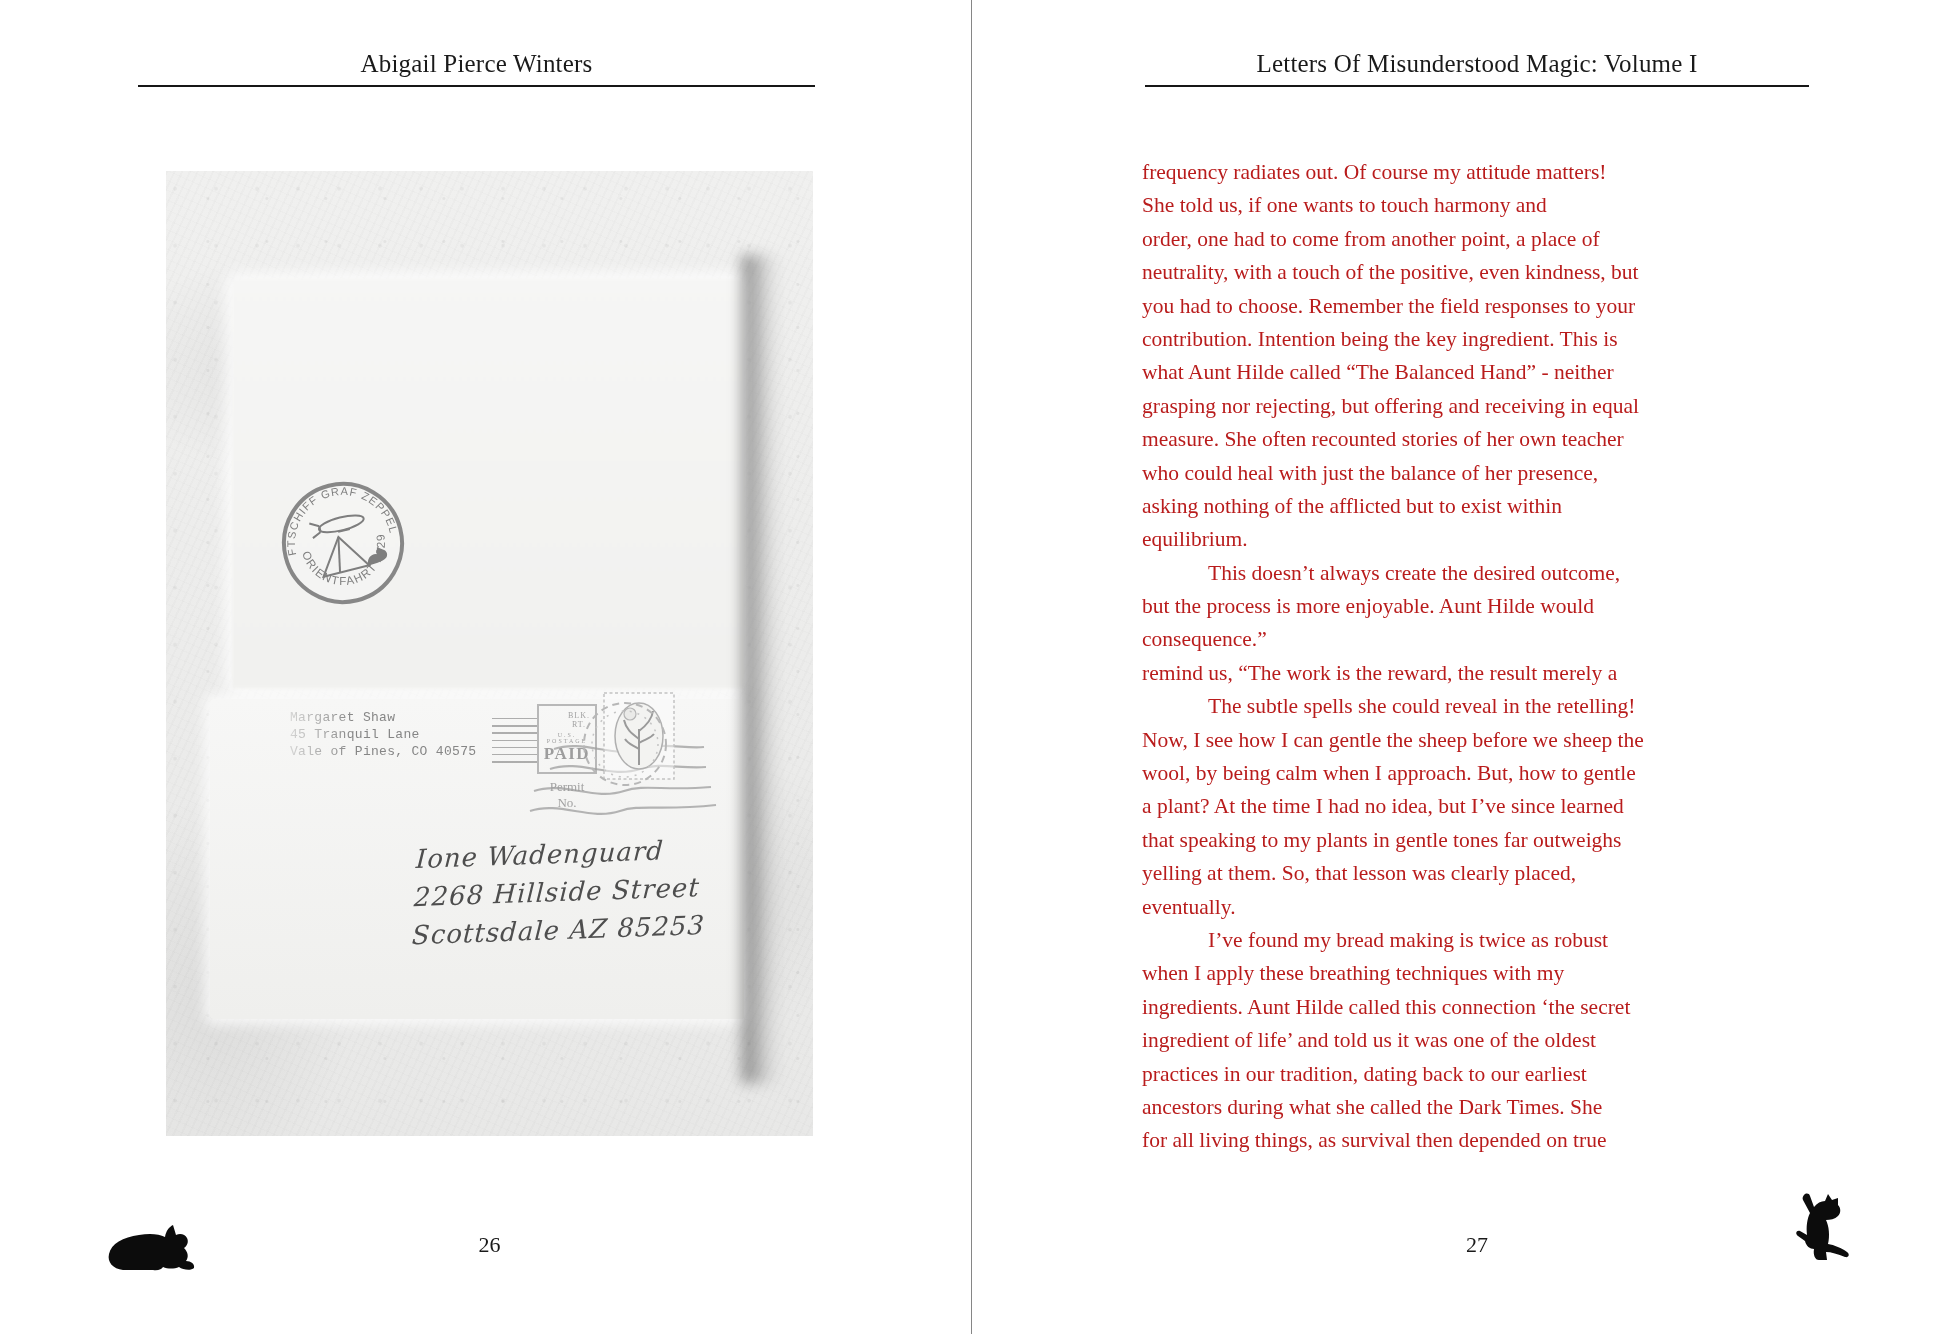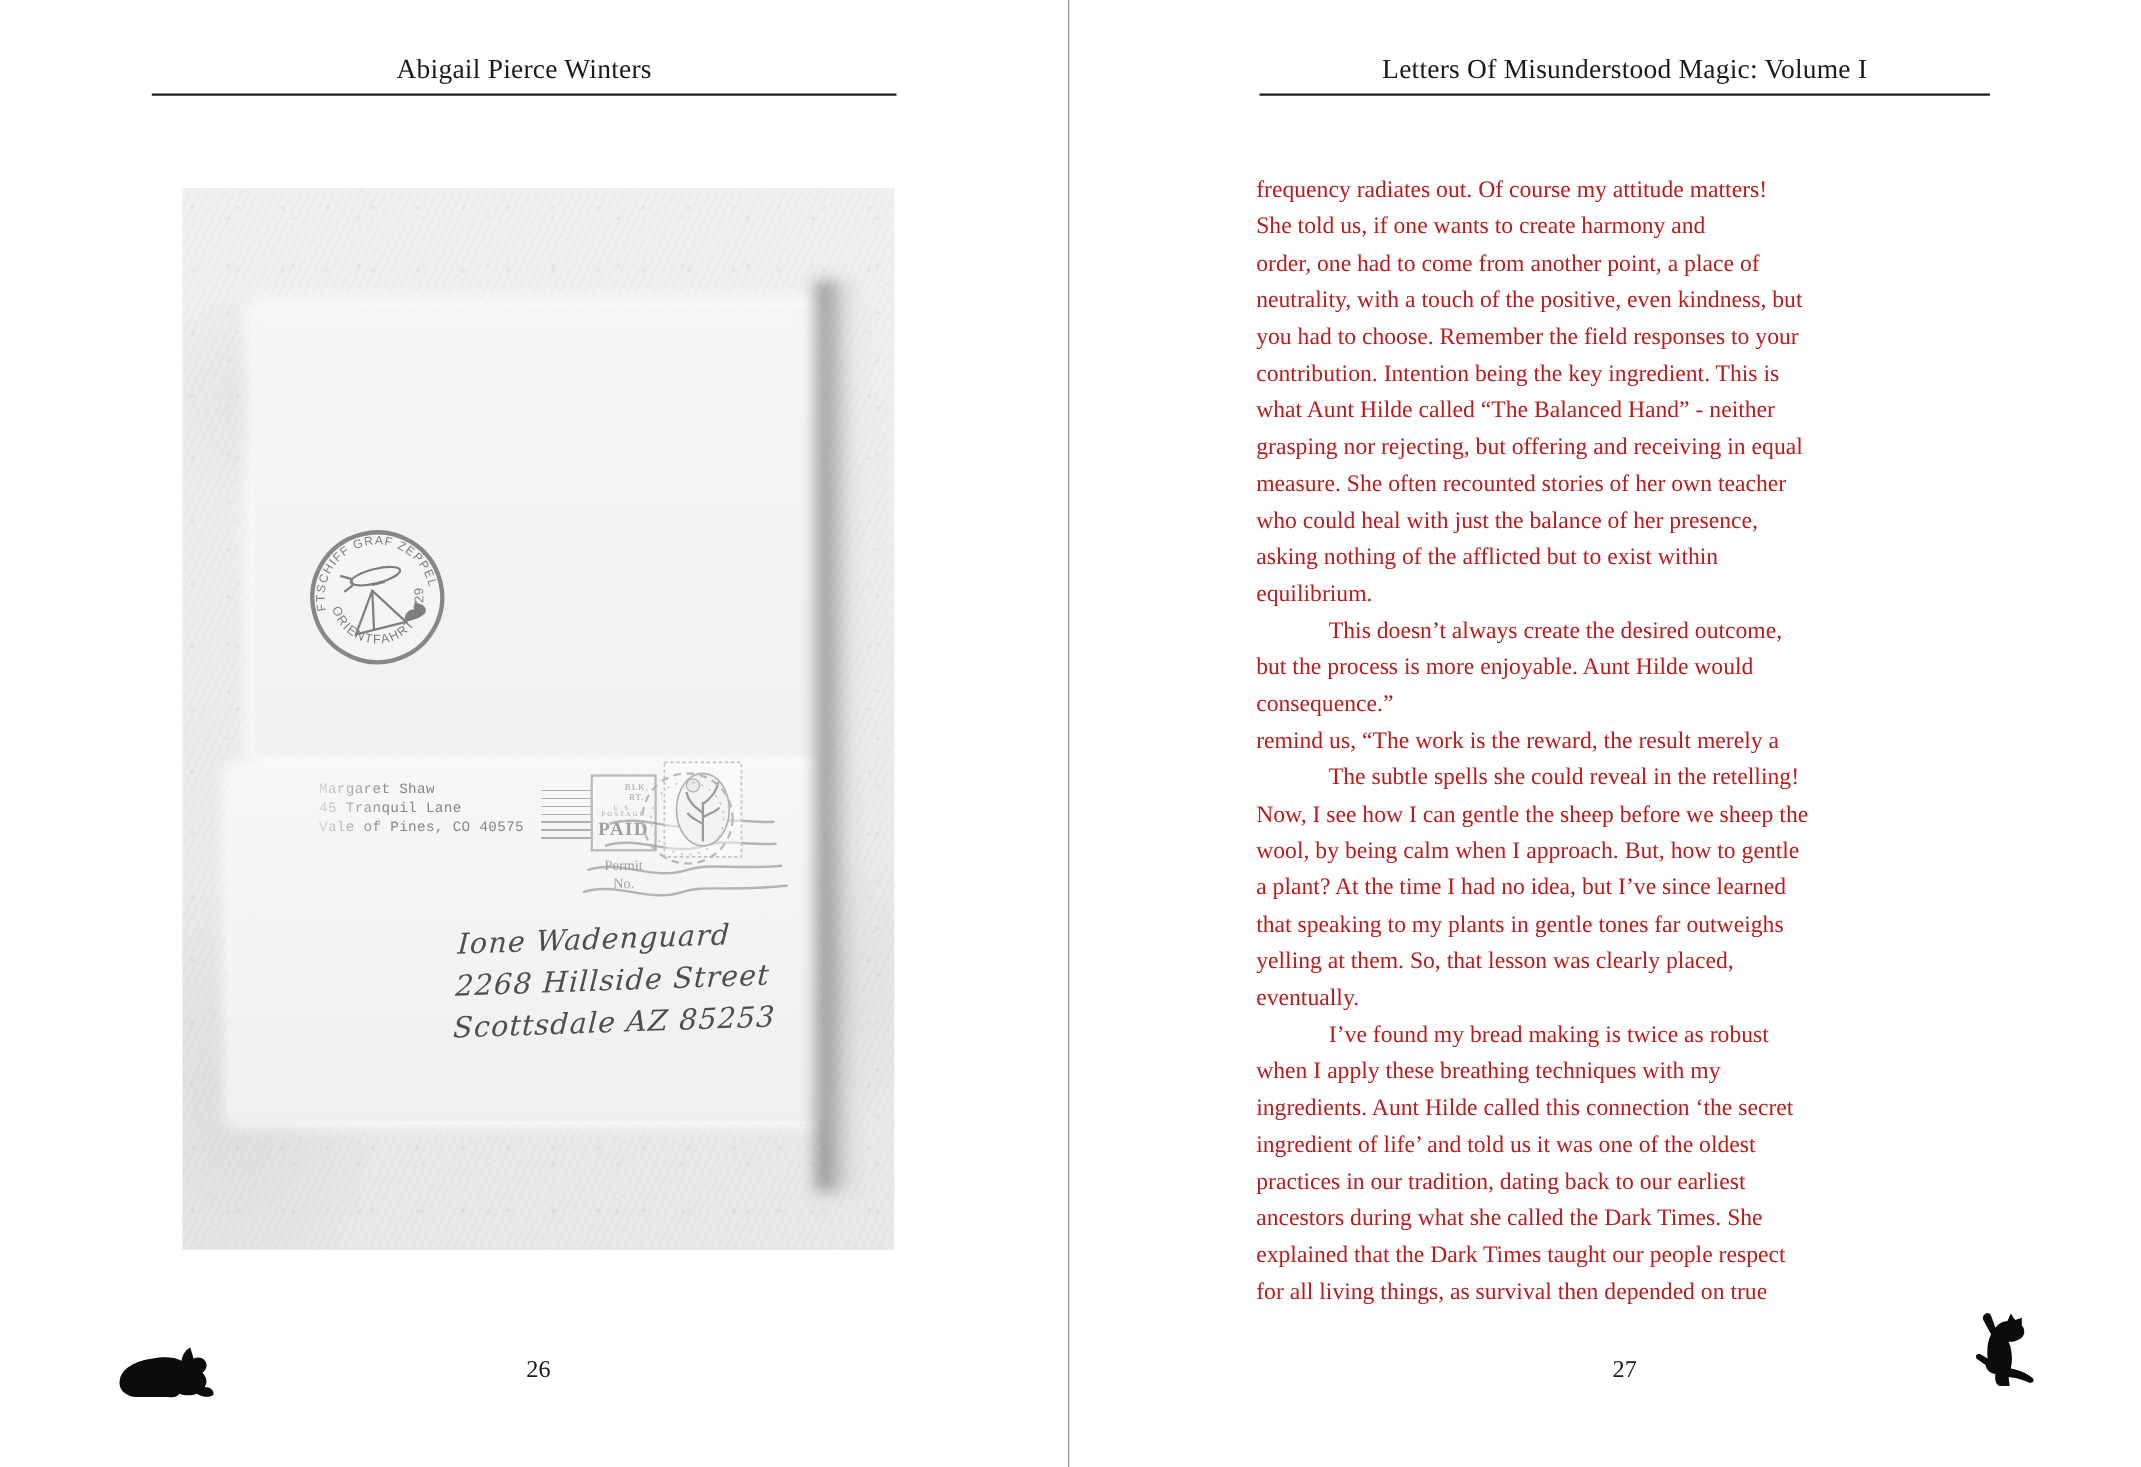--- a/index.html
+++ b/index.html
@@ -182,21 +182,21 @@
   <div class="divider"></div>
 
   <div>
     <div class="pg-header right">
       <div class="pg-header-text">Letters Of Misunderstood Magic: Volume I</div>
       <div class="pg-rule"></div>
     </div>
 
     <div class="bodytext">
         <div class="line">frequency radiates out. Of course my attitude matters!</div>
-        <div class="line">She told us, if one wants to create harmony and</div>
+        <div class="line">She told us, if one wants to touch harmony and</div>
         <div class="line">order, one had to come from another point, a place of</div>
         <div class="line">neutrality, with a touch of the positive, even kindness, but</div>
         <div class="line">you had to choose. Remember the field responses to your</div>
         <div class="line">contribution. Intention being the key ingredient. This is</div>
         <div class="line">what Aunt Hilde called “The Balanced Hand” - neither</div>
         <div class="line">grasping nor rejecting, but offering and receiving in equal</div>
         <div class="line">measure. She often recounted stories of her own teacher</div>
         <div class="line">who could heal with just the balance of her presence,</div>
         <div class="line">asking nothing of the afflicted but to exist within</div>
         <div class="line">equilibrium.</div>
@@ -210,21 +210,20 @@
         <div class="line">a plant? At the time I had no idea, but I’ve since learned</div>
         <div class="line">that speaking to my plants in gentle tones far outweighs</div>
         <div class="line">yelling at them. So, that lesson was clearly placed,</div>
         <div class="line">eventually.</div>
         <div class="line indent">I’ve found my bread making is twice as robust</div>
         <div class="line">when I apply these breathing techniques with my</div>
         <div class="line">ingredients. Aunt Hilde called this connection ‘the secret</div>
         <div class="line">ingredient of life’ and told us it was one of the oldest</div>
         <div class="line">practices in our tradition, dating back to our earliest</div>
         <div class="line">ancestors during what she called the Dark Times. She</div>
-        <div class="line">explained that the Dark Times taught our people respect</div>
         <div class="line">for all living things, as survival then depended on true</div>
       </div>
 
     <svg class="cat right" viewBox="0 0 80 76">
       <path fill="#0c0c0c" d="M30 3 C32 1 35 1 36 4 L40 15 C43 11 47 9 51 9 L54 2 L58 8 L64 6 L64 13 C67 16 67 21 64 24 C61 27 56 28 52 28 C55 34 56 44 54 52 C60 53 68 56 73 60 C76 62 75 66 71 65 C64 62 57 60 52 60 L53 68 L45 68 C41 68 39 63 40 57 C36 57 32 54 31 49 L24 44 C21 42 22 38 26 39 L33 43 C32 35 33 27 36 21 L29 8 C28 6 29 4 30 3 Z"></path>
     </svg>
     <div class="folio right">27</div>
   </div>
 
 </div>

